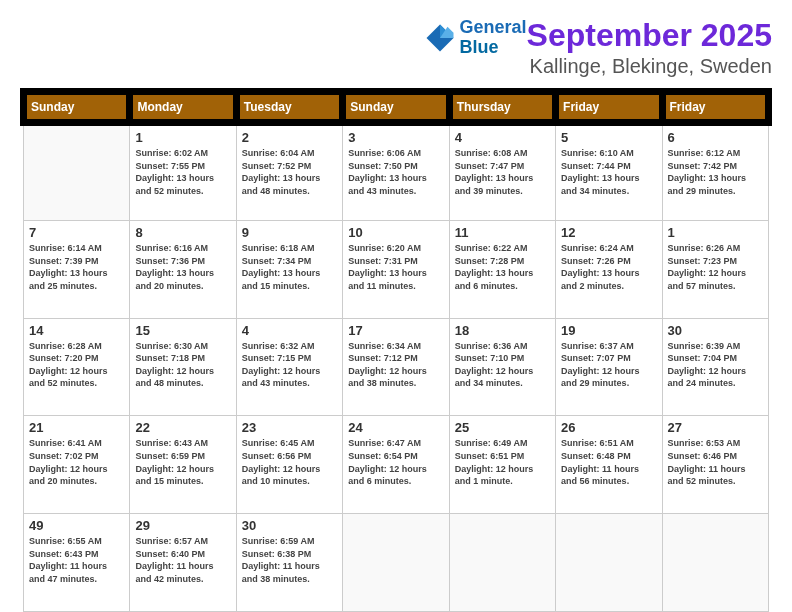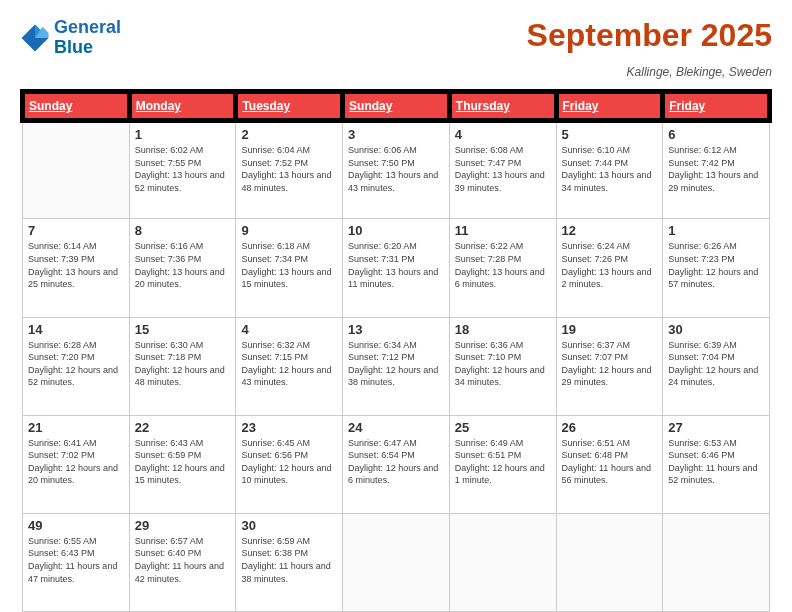--- a/index.html
+++ b/index.html
@@ -9,20 +9,21 @@
       width: 792px;
       height: 612px;
       overflow: hidden;
     }
     .page {
       width: 792px;
       height: 612px;
       padding: 18px 20px 0 20px;
       display: flex;
       flex-direction: column;
+      align-items: flex-end;
     }
     .header {
       display: flex;
       justify-content: space-between;
       align-items: flex-start;
       margin-bottom: 10px;
     }
     .logo {
       display: flex;
       align-items: center;
@@ -40,65 +41,64 @@
     .logo-icon {
       width: 30px;
       height: 30px;
     }
     .title-block {
       text-align: right;
     }
     .month-title {
       font-size: 32px;
       font-weight: bold;
-      color: #c2410c;
+      color: #6d28d9;
       line-height: 1.1;
     }
     .location {
-      font-size: 12px;
+      font-size: 20px;
       color: #555;
-      margin-top: 12px;
-      font-style: italic;
+      margin-top: 2px;
     }
     .calendar {
       border: 1px solid #ccc;
       border-collapse: collapse;
       width: 100%;
       flex: 1;
       table-layout: fixed;
     }
     .calendar th {
-      background-color: #ef4444;
+      background-color: #a16207;
       color: #fff;
       font-size: 12px;
       font-weight: bold;
       padding: 5px 4px;
       text-align: left;
-      border: 5px solid #000000;
-      text-decoration: underline;
+      border: 7px solid #000000;
     }
     .calendar td {
       vertical-align: top;
       border: 1px solid #ccc;
       padding: 4px 5px;
       font-size: 9.5px;
       color: #333;
       height: 88px;
     }
     .day-number {
       font-size: 13px;
       font-weight: bold;
       color: #333;
       display: block;
       margin-bottom: 2px;
     }
     .day-info {
       font-size: 9px;
       color: #444;
       line-height: 1.4;
+      font-weight: bold;
     }
     .empty-cell {
       background: #f9f9f9;
     }
   </style>
 </head>
 <body>
 
 <div class="page">
   <div class="header">
@@ -228,21 +228,21 @@
           Sunrise: 6:30 AM<br>Sunset: 7:18 PM<br>Daylight: 12 hours and 48 minutes.
         </div>
       </td>
           <td>
         <span class="day-number">4</span>
         <div class="day-info">
           Sunrise: 6:32 AM<br>Sunset: 7:15 PM<br>Daylight: 12 hours and 43 minutes.
         </div>
       </td>
           <td>
-        <span class="day-number">13</span>
+        <span class="day-number">17</span>
         <div class="day-info">
           Sunrise: 6:34 AM<br>Sunset: 7:12 PM<br>Daylight: 12 hours and 38 minutes.
         </div>
       </td>
           <td>
         <span class="day-number">18</span>
         <div class="day-info">
           Sunrise: 6:36 AM<br>Sunset: 7:10 PM<br>Daylight: 12 hours and 34 minutes.
         </div>
       </td>

